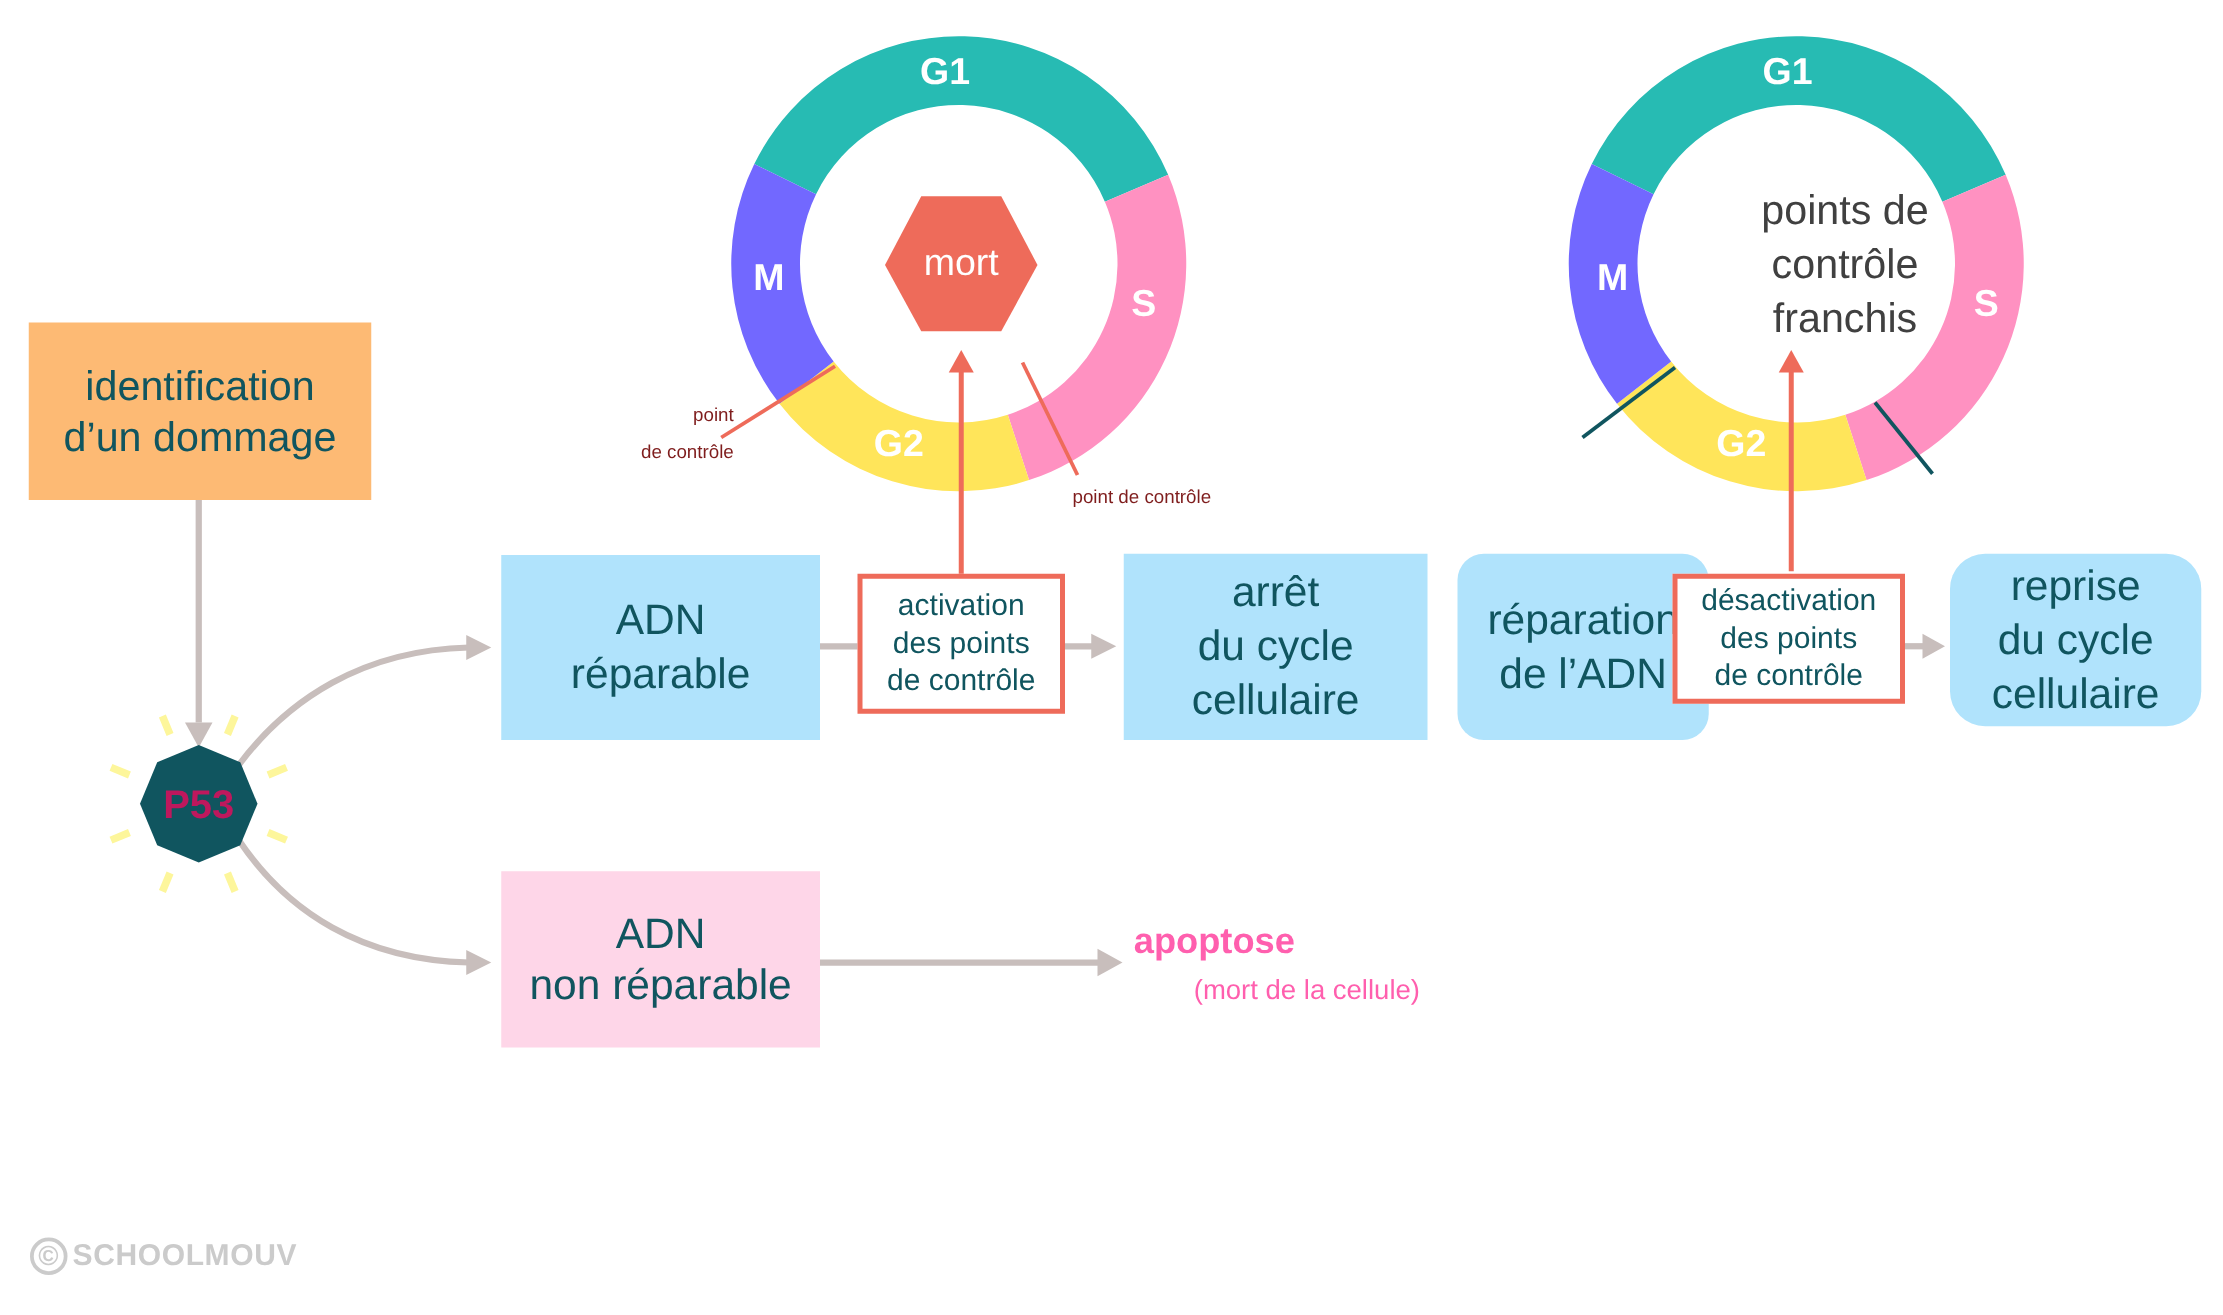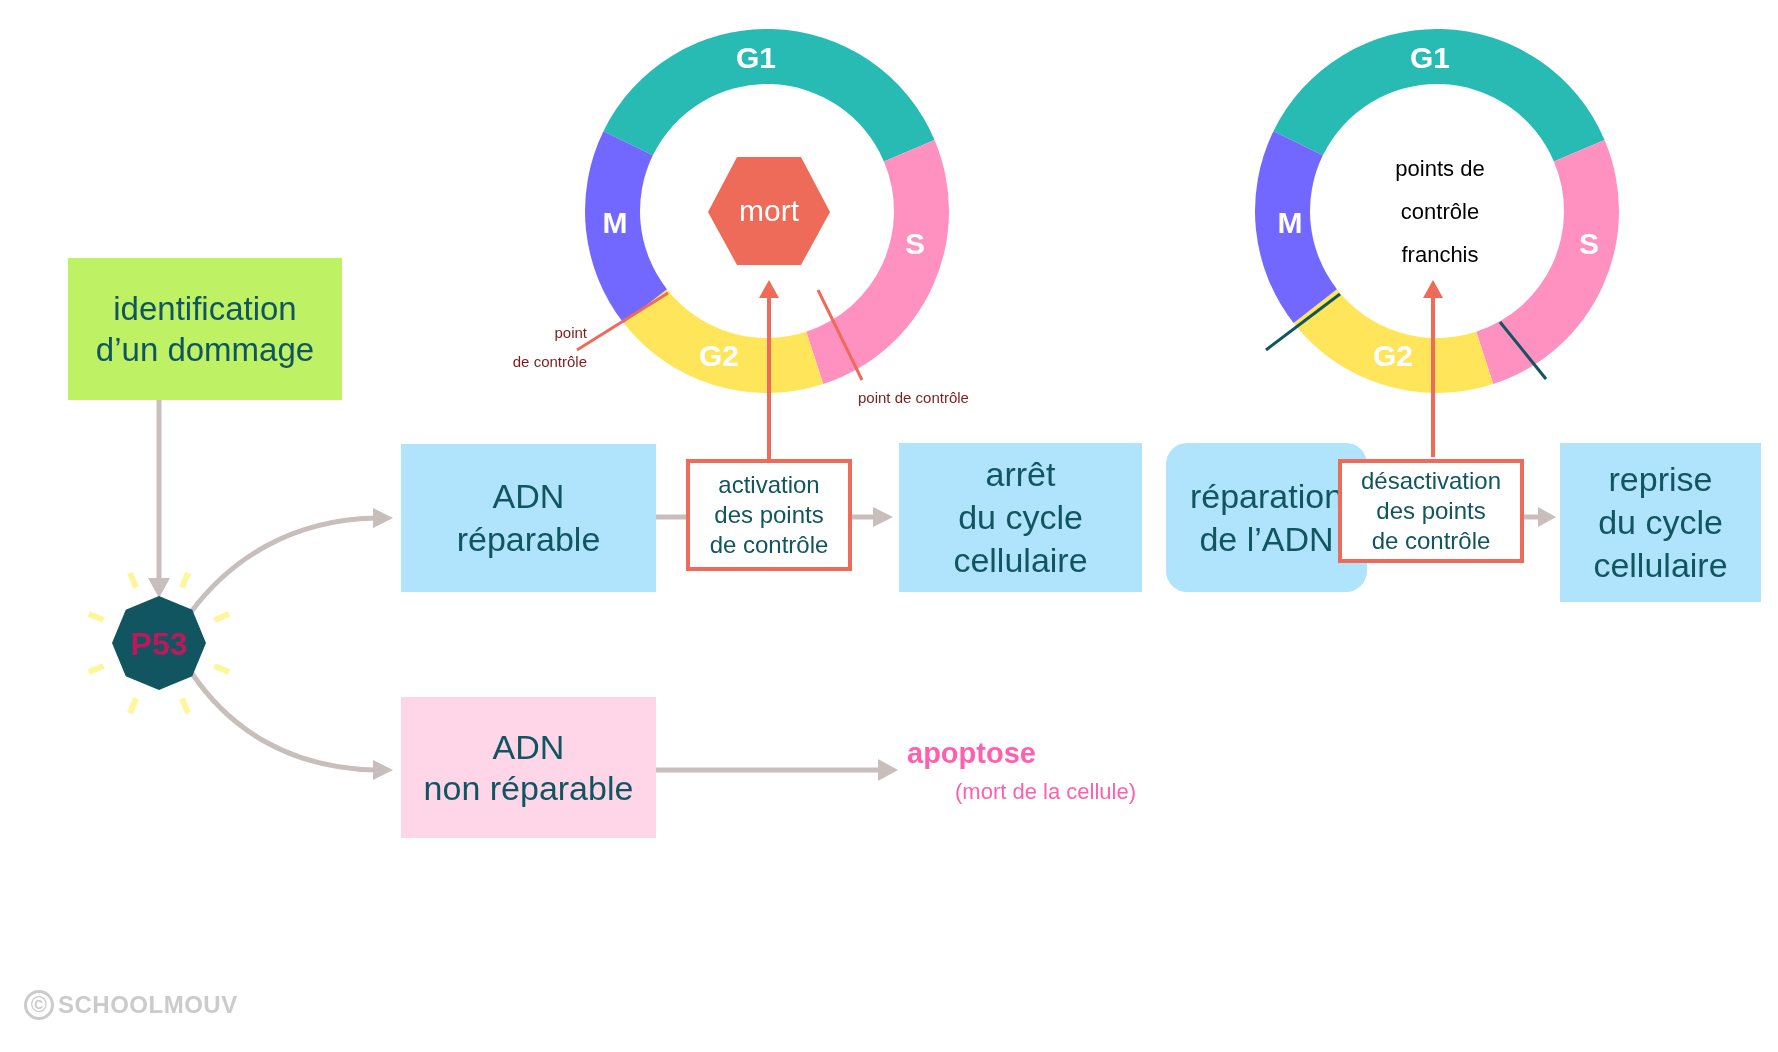--- a/index.html
+++ b/index.html
@@ -1,26 +1,26 @@
 <!DOCTYPE html>
 <html><head>
 <meta charset="utf-8">
 <style>
   html, body { margin: 0; padding: 0; background: #ffffff; }
   body { width: 1778px; height: 1052px; overflow: hidden; position: relative; font-family: "Liberation Sans", "DejaVu Sans", sans-serif; }
   svg { position: absolute; left: 0; top: 0; }
   .box { position: absolute; display: flex; align-items: center; justify-content: center; text-align: center; color: #10555f; box-sizing: border-box; white-space: pre-line; }
   .box-blue { background: #b0e3fc; font-size: 34px; line-height: 43px; }
-  .box-yellow { background: #bef264; font-size: 33px; line-height: 41px; margin-left: 45px; }
+  .box-yellow { background: #fdba74; font-size: 33px; line-height: 41px; }
   .box-pink { background: #fed6e8; font-size: 34px; line-height: 41px; }
   .box-red { background: #ffffff; border: 4px solid #ee6b5a; font-size: 24px; line-height: 30px; }
   .lbl { position: absolute; white-space: pre-line; }
   .seg-label { position: absolute; color: #ffffff; font-weight: bold; font-size: 30px; transform: translate(-50%, -50%); }
   .orange { color: #7f1d1d; font-size: 15px; line-height: 29px; }
-  .center-text { position: absolute; color: #000000; font-size: 22px; line-height: 43px; text-align: center; transform: translate(-50%, -50%); white-space: pre-line; }
+  .center-text { position: absolute; color: #404040; font-size: 33px; line-height: 43px; text-align: center; transform: translate(-50%, -50%); white-space: pre-line; margin-left: 36px; }
   .stop-text { position: absolute; color: #ffffff; font-size: 30px; transform: translate(-50%, -50%); }
   .p53-text { position: absolute; color: #be185d; font-size: 32px; font-weight: bold; transform: translate(-50%, -50%); }
   .apop-title { position: absolute; color: #ff5fae; font-size: 29px; font-weight: bold; }
   .apop-sub { position: absolute; color: #ff5fae; font-size: 22px; }
   .wm { position: absolute; left: 24px; top: 990px; display: flex; align-items: center; color: #cbcbcb; font-weight: bold; font-size: 24px; letter-spacing: 0.5px; }
   .wm-c { width: 30px; height: 30px; border: 3px solid #cbcbcb; border-radius: 50%; display: flex; align-items: center; justify-content: center; font-size: 22px; margin-right: 4px; box-sizing: border-box; }
 </style>
 </head>
 <body>
 
@@ -125,21 +125,21 @@
 du cycle
 cellulaire</div>
 
 <div class="box box-blue" style="left:1166px; top:443px; width:201px; height:149px;border-radius:21px;">réparation
 de l’ADN</div>
 
 <div class="box box-red" style="left:1338px; top:459px; width:186px; height:104px;">désactivation
 des points
 de contrôle</div>
 
-<div class="box box-blue" style="left:1560px; top:443px; width:201px; height:159px;">reprise
+<div class="box box-blue" style="left:1560px; top:443px; width:201px; height:138px;border-radius:28px;">reprise
 du cycle
 cellulaire</div>
 
 <div class="box box-pink" style="left:401px; top:697px; width:255px; height:141px;">ADN
 non réparable</div>
 
 <div class="apop-title" style="left:907px; top:737px;">apoptose</div>
 <div class="apop-sub" style="left:907px; top:779px;margin-left:48px;">(mort de la cellule)</div>
 
 <div class="wm">

